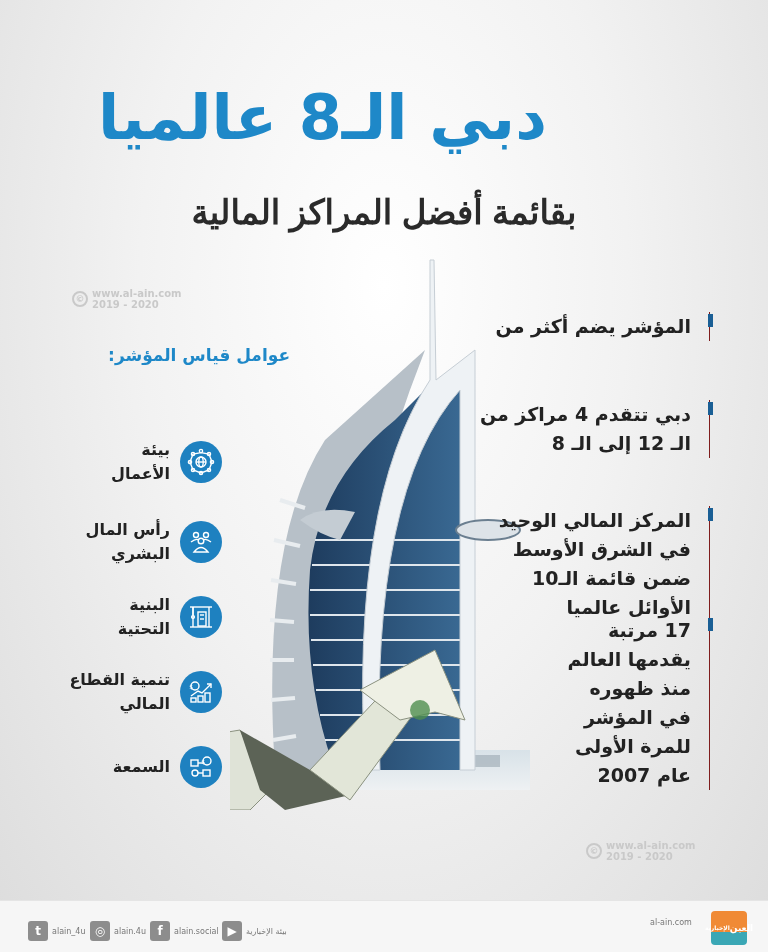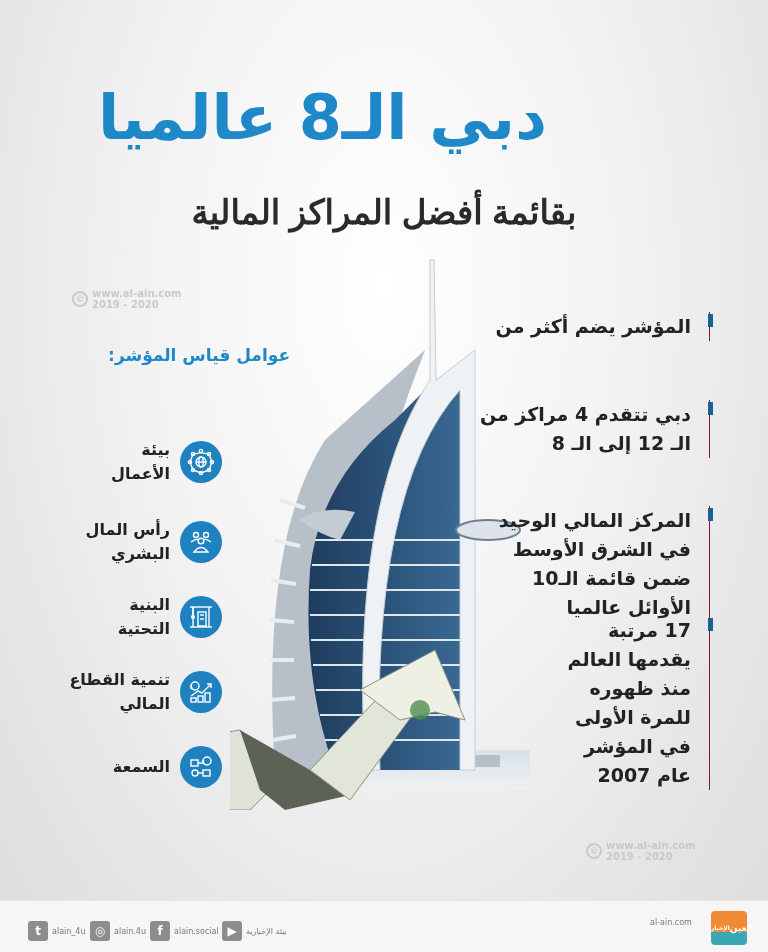--- a/index.html
+++ b/index.html
@@ -169,22 +169,22 @@
   <div class="stmt" style="top:482px;margin-top:24px;">
     <span>المركز المالي الوحيد</span>
     <span>في الشرق الأوسط</span>
     <span>ضمن قائمة الـ10</span>
     <span>الأوائل عالميا</span>
   </div>
   <div class="stmt" style="top:616px;">
     <span>17 مرتبة</span>
     <span>يقدمها العالم</span>
     <span>منذ ظهوره</span>
+    <span>في المؤشر</span>
     <span>للمرة الأولى</span>
-    <span>في المؤشر</span>
     <span>عام 2007</span>
   </div>
 
   <div class="factors-title">عوامل قياس المؤشر:</div>
 
   <div class="factor" style="top:410px;">
     <div class="icon">
       <svg width="28" height="28" viewBox="0 0 28 28" fill="none" stroke="#fff" stroke-width="1.4">
         <circle cx="14" cy="14" r="5"></circle>
           <ellipse cx="14" cy="14" rx="2.2" ry="5"></ellipse>

